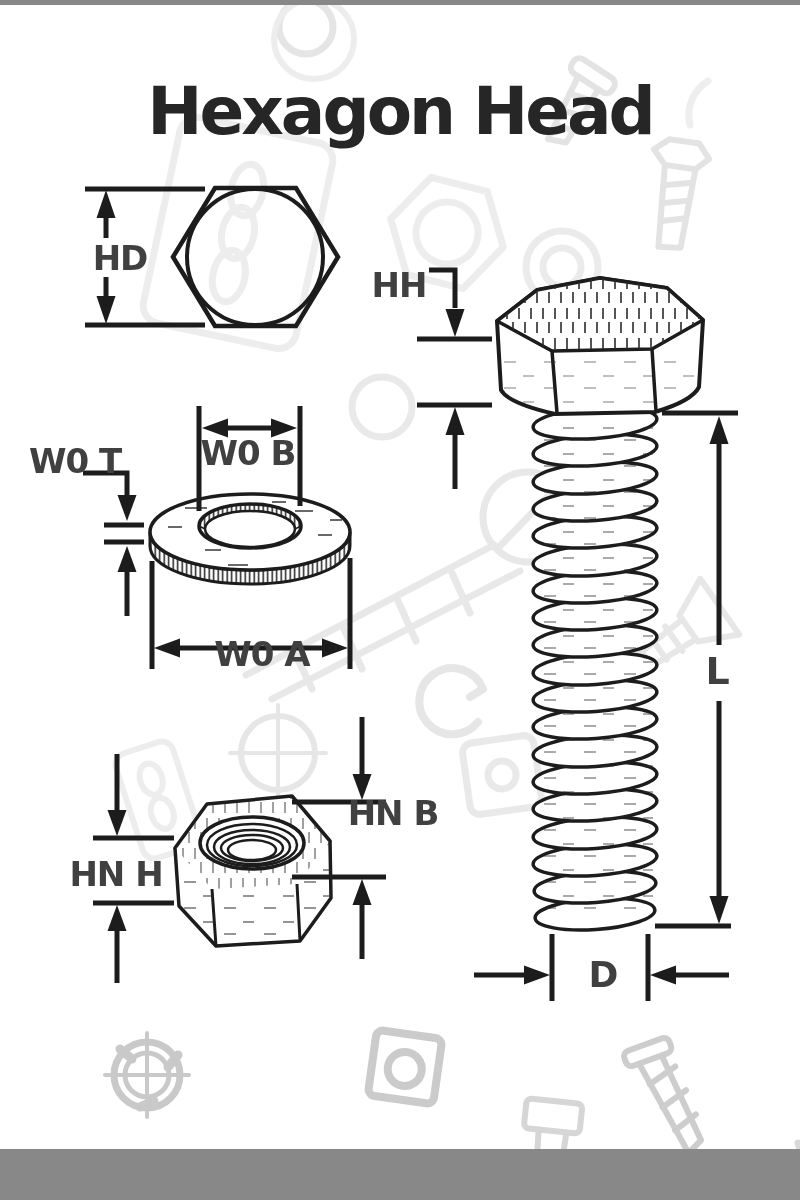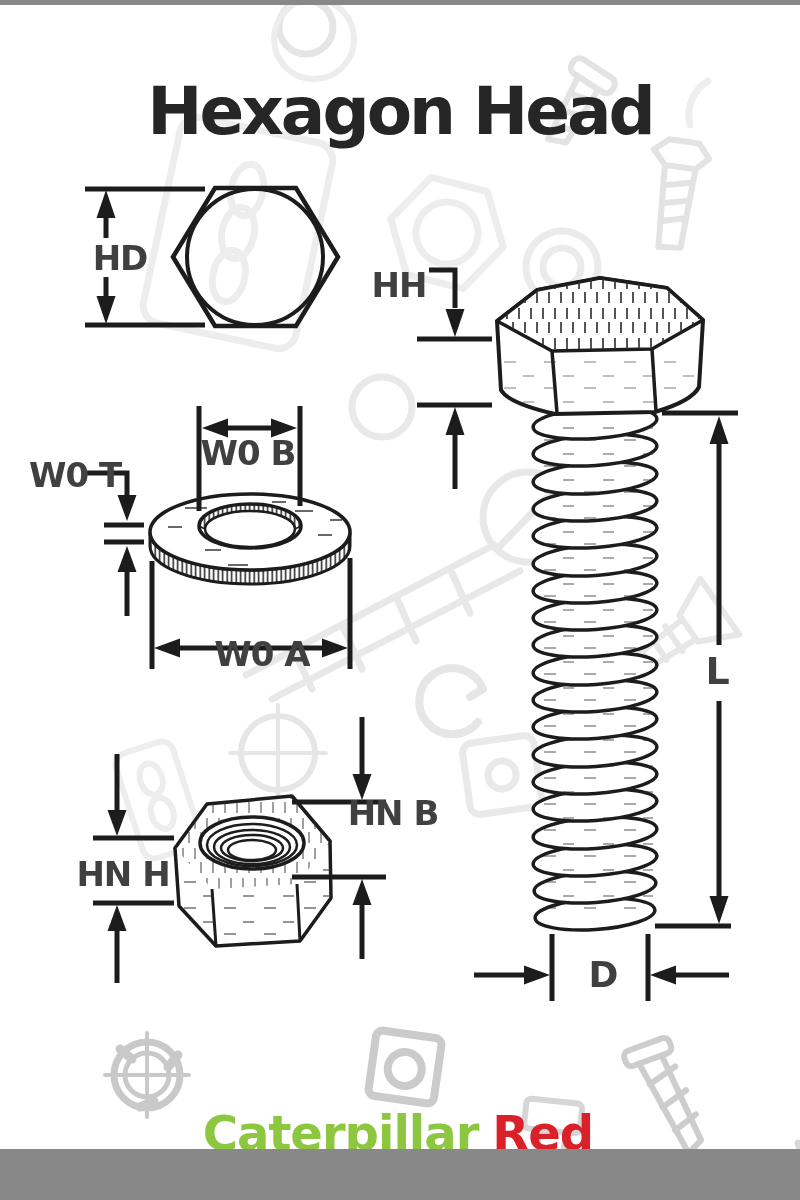--- a/index.html
+++ b/index.html
@@ -248,25 +248,22 @@
         <polygon points="362,874 352.5,900 371.5,900" stroke="none"></polygon>
         <path d="M362,899 V954" fill="none"></path>
       </g>
     </g>
   </svg>
 
   <div class="title">Hexagon Head</div>
 
   <div class="lbl dim" style="left:120px;top:253px;">HD</div>
   <div class="lbl dim" style="left:399px;top:280px;">HH</div>
-  <div class="lbl dim" style="left:75px;top:470px;">W0 T</div>
+  <div class="lbl dim" style="left:75px;top:456px;">W0 T</div>
   <div class="lbl dim" style="left:248px;top:448px;">W0 B</div>
   <div class="lbl dim" style="left:262px;top:649px;">W0 A</div>
-  <div class="lbl dim" style="left:123px;top:869px;">HN H</div>
+  <div class="lbl dim" style="left:116px;top:869px;">HN H</div>
   <div class="lbl dim" style="left:393px;top:808px;">HN B</div>
   <div class="lbl dim-l lbl" style="left:717px;top:666px;">L</div>
   <div class="lbl dim-d lbl" style="left:603px;top:970px;">D</div>
 
-  <div class="brand">
-    <span style="color: rgb(141, 198, 63);">Caterpillar</span><span class="sp"></span><span style="color: rgb(218, 33, 41);">Red</span>
-  </div>
 
 </div>
 
 </body></html>

